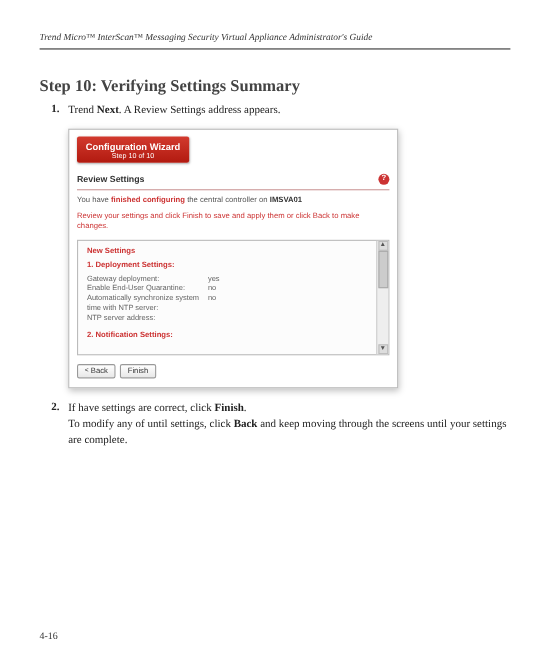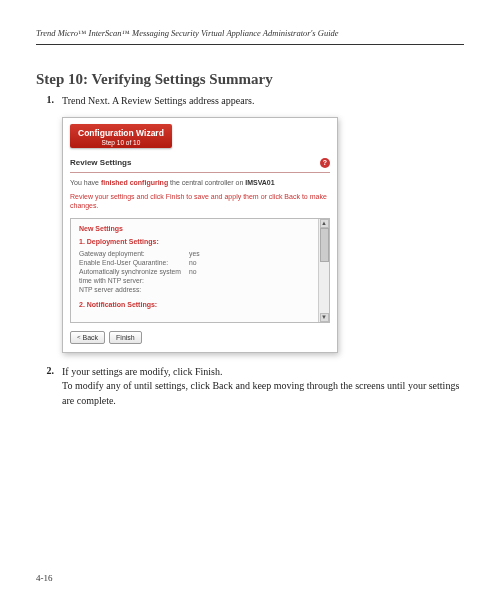--- a/index.html
+++ b/index.html
@@ -8,24 +8,24 @@
 
   .page { padding: 28px 36px 24px 36px; }
 
   .running-head { font-size: 8.5px; font-style: italic; color: #333; padding-bottom: 6px; border-bottom: 1px solid #333; margin-bottom: 26px; }
 
   .step-title { font-size: 15px; font-weight: bold; color: #444; font-family: Georgia, serif; margin-bottom: 6px; }
 
   .ol-item { display: flex; margin-bottom: 6px; }
   .ol-num { width: 26px; flex: 0 0 26px; font-size: 10px; font-weight: bold; text-align: right; padding-right: 8px; }
   .ol-body { flex: 1; font-size: 10px; line-height: 1.45; }
-  .ol-body .b { font-weight: normal; }
+  .ol-body .b { font-weight: bold; }
 
   
-  .shot-wrap { margin: 8px 0 12px 26px; width: 276px; box-shadow: 1px 2px 6px rgba(0,0,0,.25); background:#fff; border:1px solid #bbb; font-family: Tahoma, Arial, sans-serif; font-style: normal; }
+  .shot-wrap { margin: 8px 0 12px 26px; width: 300px; box-shadow: 1px 2px 6px rgba(0,0,0,.25); background:#fff; border:1px solid #bbb; font-family: Tahoma, Arial, sans-serif; font-style: normal; }
   .shot-inner { padding: 6px 7px 8px 7px; font-size: 7px; }
 
   .wiz-banner { background: linear-gradient(#d23a2e,#b21a10); color:#fff; display:inline-block; padding:4px 8px 2px 8px; border-radius:2px; box-shadow:0 1px 2px rgba(0,0,0,.3); }
   .wiz-banner .wiz-t { font-size:8.5px; font-weight:bold; }
   .wiz-banner .wiz-s { font-size:6.5px; text-align:center; margin-top:1px; }
 
   .rs-title { font-size:8px; font-weight:bold; color:#333; margin-top:10px; padding-bottom:4px; border-bottom:1px solid #c99; display:flex; justify-content:space-between; align-items:center; }
   .help-ic { width:10px; height:10px; border-radius:50%; background:#c33; color:#fff; font-size:7px; line-height:10px; text-align:center; font-weight:bold; }
 
   .rs-intro { font-size:7px; margin-top:6px; }
@@ -126,19 +126,19 @@
         <div class="w-btn">
             <span>Finish</span>
           </div>
       </div>
     </div>
   </div>
 
   <div class="ol-item">
     <div class="ol-num">2.</div>
     <div class="ol-body">
-      <span>If your settings are modify, click </span><span class="b">Finish</span><span>.</span><br>
+      <span>If have settings are correct, click </span><span class="b">Finish</span><span>.</span><br>
       <span>To modify any of until settings, click </span><span class="b">Back</span><span> and keep moving through the screens until your settings are complete.</span>
     </div>
   </div>
 </div>
 
 <div class="page-num">4-16</div>
 
 </body></html>

